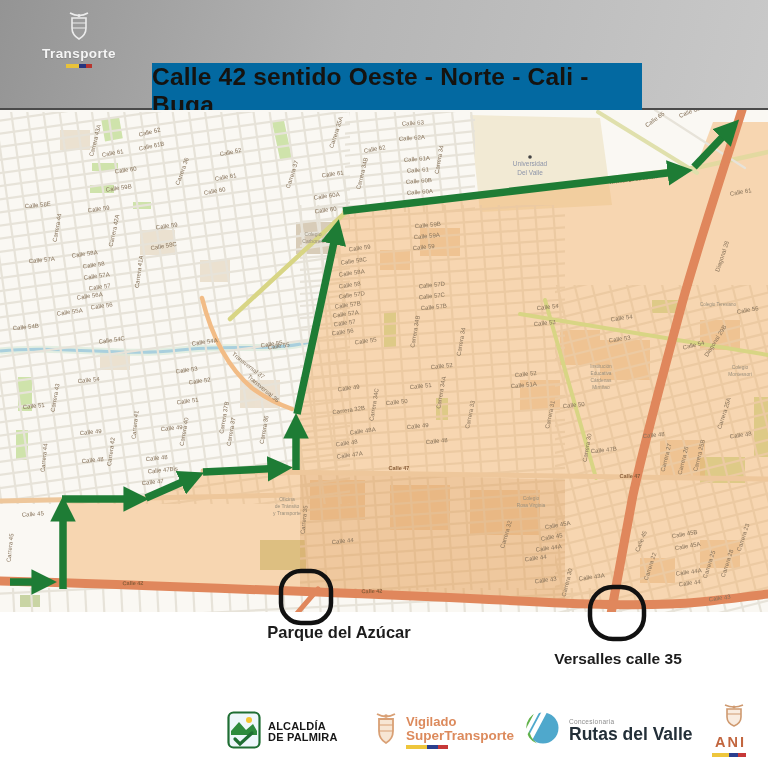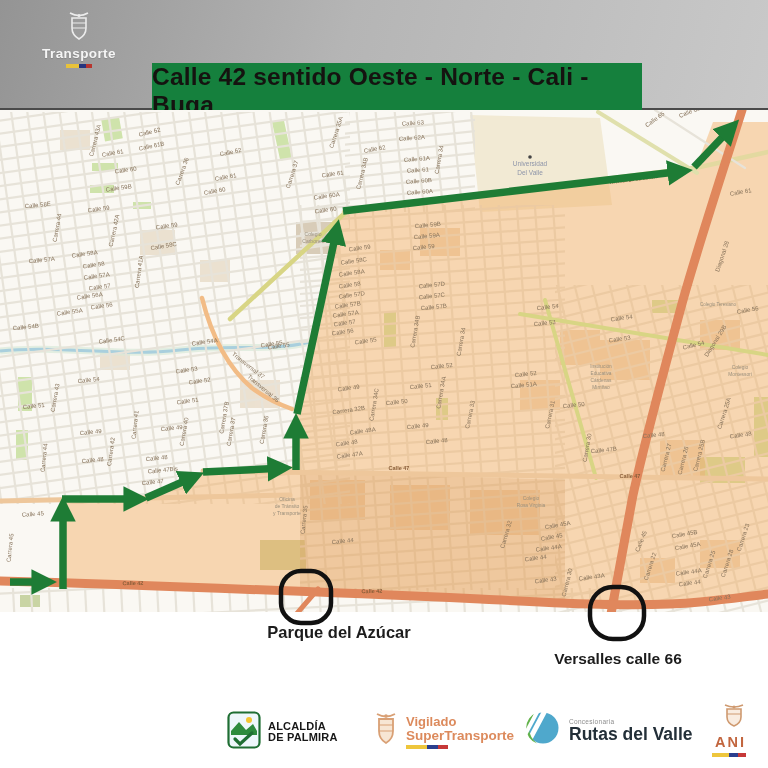--- a/index.html
+++ b/index.html
@@ -13,21 +13,21 @@
           border-bottom:3px solid #4a4a4a;}
   #brand{position:absolute;left:24px;top:12px;width:110px;text-align:center;color:#f2f2f2;}
   #brand .emblem{display:inline-block;width:26px;height:30px;}
   #brand .name{font-size:13.5px;font-weight:600;letter-spacing:.4px;color:#f5f5f5;
                text-shadow:0 1px 1px rgba(0,0,0,.15);}
   #brand .flag{margin:3px auto 0;width:26px;height:4px;display:flex;}
   #brand .flag i{display:block;height:100%;}
 
   
   #banner{position:absolute;left:152px;top:63px;width:490px;height:56px;
-          background:#15803d;display:flex;align-items:center;justify-content:center;
+          background:#0369a1;display:flex;align-items:center;justify-content:center;
           font-size:24.5px;font-weight:700;color:#151310;letter-spacing:.2px;}
 
   
   #map{position:absolute;left:0;top:110px;}
 
   
   .annot{position:absolute;font-weight:700;color:#1c1c1c;text-align:center;}
   #annot-parque{left:228px;top:623px;width:158px;font-size:16.5px;margin-left:32px;}
   #annot-versalles{left:543px;top:650px;width:150px;font-size:15.5px;}
 
@@ -621,21 +621,21 @@
         <path d="M343,211 L684,171" marker-end="url(#ah)"></path>
         <path d="M694,167 L733,126" marker-end="url(#ah)"></path>
       </g>
     </g>
 
     <rect x="281" y="571" width="50" height="52" rx="20" fill="none" stroke="#111" stroke-width="4.5"></rect>
     <rect x="590" y="587" width="54" height="52" rx="23" fill="none" stroke="#111" stroke-width="4.5"></rect>
   </svg>
 
   <div class="annot" id="annot-parque">Parque del Azúcar</div>
-  <div class="annot" id="annot-versalles">Versalles calle 66</div>
+  <div class="annot" id="annot-versalles">Versalles calle 35</div>
 
   <div id="footer">
 
     <div class="logo" id="logo-vigilado">
       <span>
         <svg width="26" height="38" viewBox="0 0 26 38">
           <path d="M4,3 Q13,8 22,3" fill="none" stroke="#d9a075" stroke-width="1.8"></path>
           <path d="M6,8 h14 v12 q0,8 -7,12 q-7,-4 -7,-12 z" fill="#f7e6d4" stroke="#d9a075" stroke-width="1.8"></path>
           <path d="M6,14 h14 M6,20 h14" stroke="#d9a075" stroke-width="1.1"></path>
           <circle cx="13" cy="5" r="1.8" fill="#d9a075"></circle>

